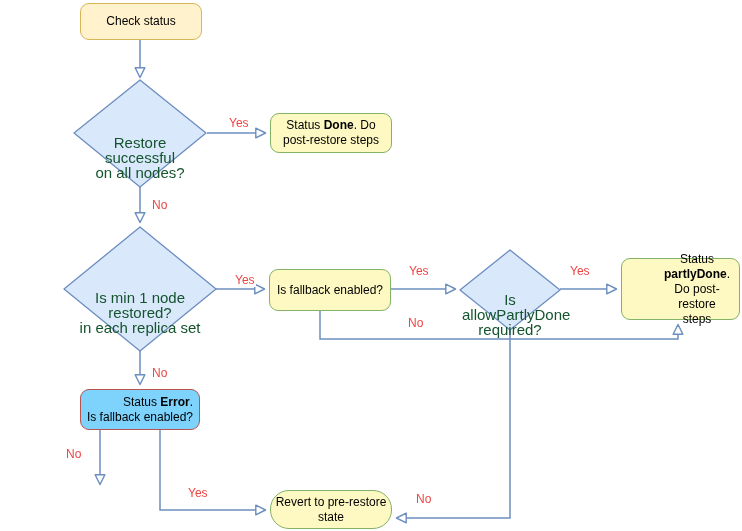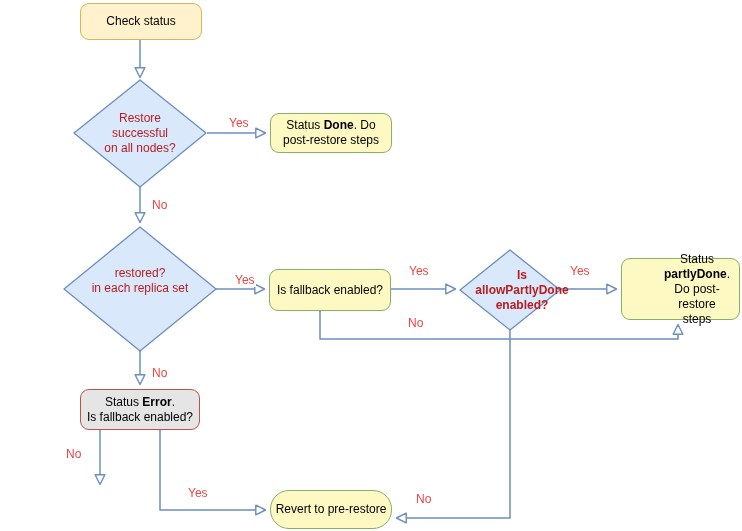--- a/index.html
+++ b/index.html
@@ -31,27 +31,28 @@
     align-items: center;
     justify-content: center;
     text-align: center;
     font-size: 12px;
     line-height: 15px;
     color: #000000;
     padding: 2px 3px;
   }
   .node-start   { background: #FFF2CC; border-color: #D6B656; }
   .node-success { background: #fef9c3; border-color: #82B366; }
-  .node-error   { background: #e5e5e5; border-color: #B85450; }
+  .node-error   { background: #7dd3fc; border-color: #B85450; text-align: right; }
   .diamond-label {
     position: absolute;
     text-align: center;
-    font-size: 12px;
+    font-size: 15px;
     line-height: 15px;
-    color: #b91c1c;
+    color: #14532d;
+    margin-top: 24px;
   }
   .ln { display: block; }
   .edge-label {
     position: absolute;
     font-size: 12px;
     line-height: 14px;
     color: #ef4444;
     background: #ffffff;
     padding: 0 1px;
   }
@@ -59,21 +60,21 @@
   #n-check   { left: 80px;  top: 3px;   width: 122px; height: 37px; }
   #n-done    { left: 270px; top: 113px; width: 122px; height: 40px; }
   #n-fallback{ left: 269px; top: 269px; width: 122px; height: 42px; }
   #n-partly  { left: 621px; top: 258px; width: 119px; height: 62px; padding-left: 36px; }
   #n-error   { left: 80px;  top: 389px; width: 120px; height: 41px; }
   #n-manual  { left: 2px;   top: 489px; width: 125px; height: 40px; }
   #n-revert  { left: 270px; top: 490px; width: 122px; height: 39px; border-radius: 19px; }
   
   #d1-label { left: 90px;  top: 111px; width: 100px; }
   #d2-label { left: 77px;  top: 266px; width: 126px; }
-  #d3-label { left: 474px; top: 268px; width: 96px; font-weight: bold;  }
+  #d3-label { left: 462px; top: 268px; width: 96px;  }
   
   #lbl-yes-done     { left: 228px; top: 116px; }
   #lbl-no-min       { left: 151px; top: 198px; }
   #lbl-yes-fallback { left: 234px; top: 273px; }
   #lbl-no-error     { left: 151px; top: 366px; }
   #lbl-yes-allow    { left: 408px; top: 264px; }
   #lbl-yes-partly   { left: 569px; top: 264px; }
   #lbl-no-partly    { left: 407px; top: 316px; }
   #lbl-no-manual    { left: 65px;  top: 447px; }
   #lbl-yes-revert   { left: 187px; top: 486px; }
@@ -139,38 +140,40 @@
     <div>
       <span class="ln"><span>Status </span><b>Error</b><span>.</span></span>
       <span class="ln">Is fallback enabled?</span>
     </div>
   </div>
 
 
   <div class="node node-success" id="n-revert">
     <div>
       <span class="ln">Revert to pre-restore</span>
+      <span class="ln">state</span>
     </div>
   </div>
 
   <div class="diamond-label" id="d1-label">
     <span class="ln">Restore</span>
     <span class="ln">successful</span>
     <span class="ln">on all nodes?</span>
   </div>
 
   <div class="diamond-label" id="d2-label">
+    <span class="ln">Is min 1 node</span>
     <span class="ln">restored?</span>
     <span class="ln">in each replica set</span>
   </div>
 
   <div class="diamond-label" id="d3-label">
     <span class="ln">Is</span>
     <span class="ln">allowPartlyDone</span>
-    <span class="ln">enabled?</span>
+    <span class="ln">required?</span>
   </div>
 
   <span class="edge-label" id="lbl-yes-done">Yes</span>
   <span class="edge-label" id="lbl-no-min">No</span>
   <span class="edge-label" id="lbl-yes-fallback">Yes</span>
   <span class="edge-label" id="lbl-no-error">No</span>
   <span class="edge-label" id="lbl-yes-allow">Yes</span>
   <span class="edge-label" id="lbl-yes-partly">Yes</span>
   <span class="edge-label" id="lbl-no-partly">No</span>
   <span class="edge-label" id="lbl-no-manual">No</span>

